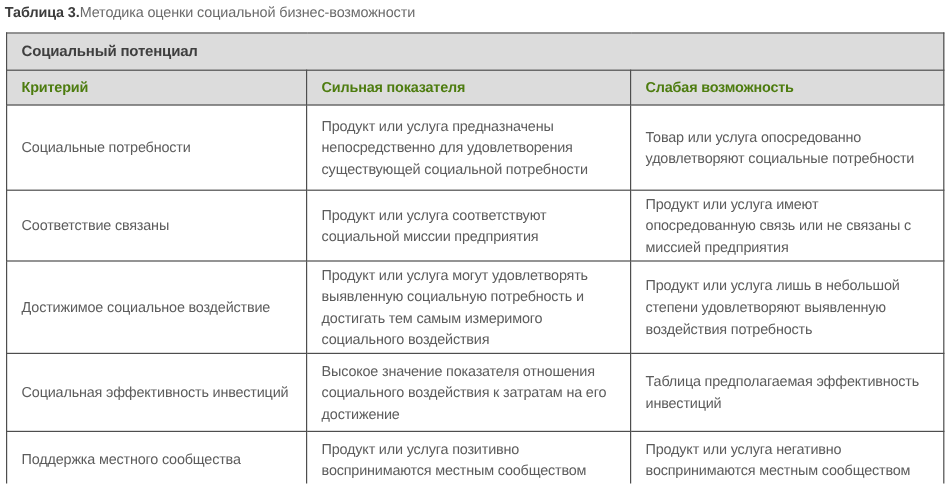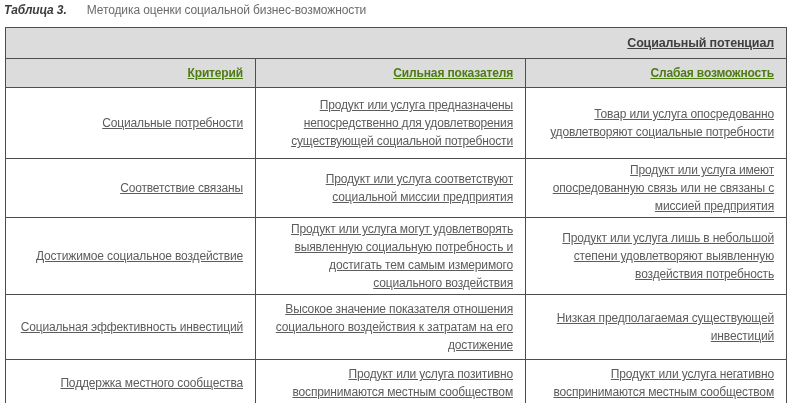--- a/index.html
+++ b/index.html
@@ -21,38 +21,36 @@
     font-size: 12px;
     line-height: 14px;
     color: #6b6b6b;
     letter-spacing: -0.1px;
     margin: 0 0 10px 0;
     white-space: nowrap;
   }
   .title .title-label {
     font-weight: bold;
     color: #3c3c3c;
-    margin-right: 20px;
-    font-style: italic;
+    margin-right: 0;
   }
   table.data-table {
     border-collapse: collapse;
     table-layout: fixed;
     width: 781px;
     margin-left: 1px;
   }
   table.data-table th,
   table.data-table td {
     border: 1px solid #4e4e4e;
-    text-align: right;
+    text-align: left;
     vertical-align: middle;
     padding: 2px 12px;
     box-sizing: border-box;
     letter-spacing: -0.15px;
-    text-decoration: underline;
   }
   col.col-criterion { width: 250px; }
   col.col-strong    { width: 270px; }
   col.col-weak      { width: 261px; }
 
   tr.caption-row th {
     background: #dcdcdc;
     color: #3f3f3f;
     font-size: 12.5px;
     font-weight: bold;
@@ -111,21 +109,21 @@
         <td>Продукт или услуга имеют опосредованную связь или не связаны с миссией предприятия</td>
       </tr>
       <tr class="row-2">
         <td>Достижимое социальное воздействие</td>
         <td>Продукт или услуга могут удовлетворять выявленную социальную потребность и достигать тем самым измеримого социального воздействия</td>
         <td>Продукт или услуга лишь в небольшой степени удовлетворяют выявленную воздействия потребность</td>
       </tr>
       <tr class="row-3">
         <td>Социальная эффективность инвестиций</td>
         <td>Высокое значение показателя отношения социального воздействия к затратам на его достижение</td>
-        <td>Низкая предполагаемая существующей инвестиций</td>
+        <td>Таблица предполагаемая эффективность инвестиций</td>
       </tr>
       <tr class="row-4">
         <td>Поддержка местного сообщества</td>
         <td>Продукт или услуга позитивно воспринимаются местным сообществом</td>
         <td>Продукт или услуга негативно воспринимаются местным сообществом</td>
       </tr>
     </tbody>
   </table>
 </div>
 

